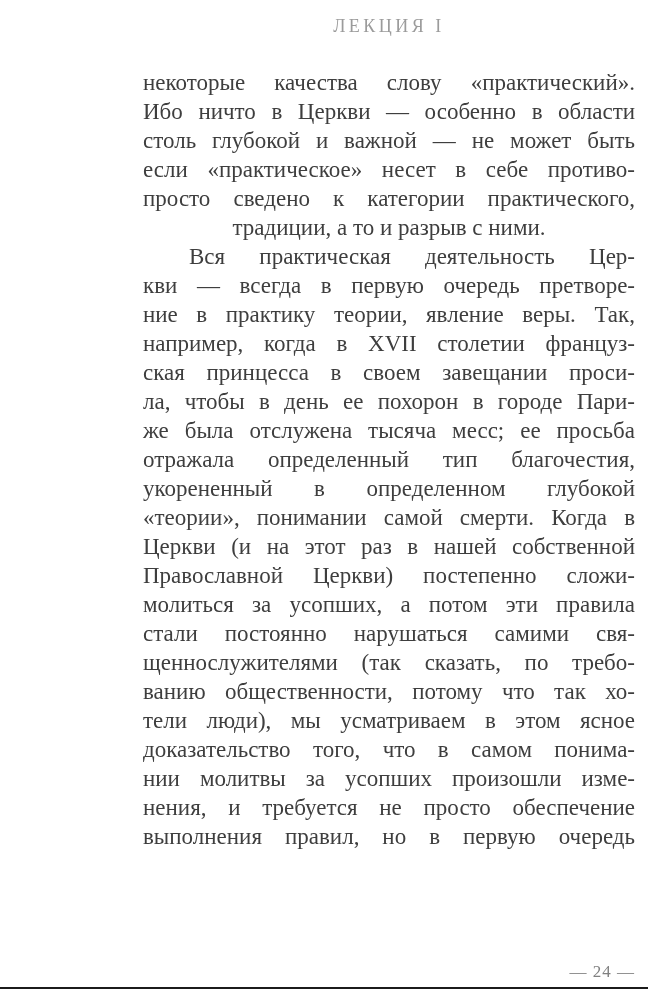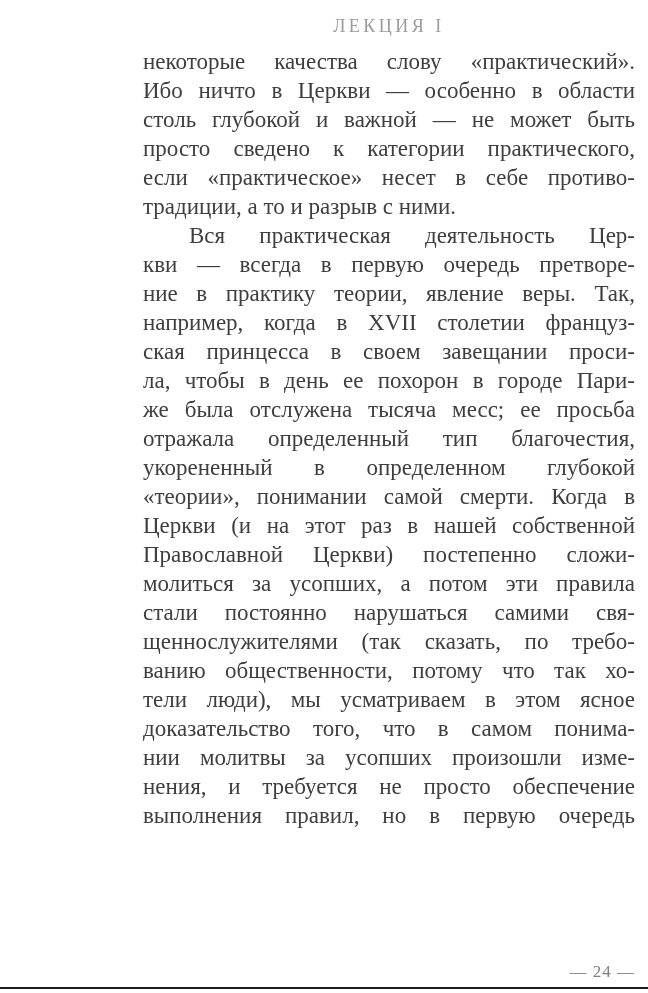--- a/index.html
+++ b/index.html
@@ -15,27 +15,27 @@
     background:var(--bg);
     font-family:"Liberation Serif","DejaVu Serif",serif;
   }
   .running-header{
     position:absolute;left:143px;width:492px;top:16px;height:18px;
     text-align:center;
     font-size:18px;letter-spacing:3.5px;
     color:var(--header-ink);
   }
   .text-block{
-    position:absolute;left:143px;top:47px;width:492px;
+    position:absolute;left:143px;top:68px;width:492px;
     color:var(--ink);
     font-size:23px;
   }
   .line{
     height:29px;line-height:29px;white-space:nowrap;
-    text-align:left;
+    text-align:center;
   }
   .line.j{
     white-space:normal;
     text-align:justify;
     text-align-last:justify;
   }
   .line.ind{padding-left:46px;}
   .page-number{
     position:absolute;left:143px;width:492px;top:962px;height:22px;
     text-align:right;
@@ -49,22 +49,22 @@
 </style>
 </head>
 <body>
 
 <div class="running-header">ЛЕКЦИЯ I</div>
 
 <div class="text-block">
     <div class="line j">некоторые качества слову «практический».</div>
     <div class="line j">Ибо ничто в Церкви — особенно в области</div>
     <div class="line j">столь глубокой и важной — не может быть</div>
+    <div class="line j">если «практическое» несет в себе противо-</div>
     <div class="line j">просто сведено к категории практического,</div>
-    <div class="line j">если «практическое» несет в себе противо-</div>
     <div class="line">традиции, а то и разрыв с ними.</div>
     <div class="line j ind">Вся практическая деятельность Цер-</div>
     <div class="line j">кви — всегда в первую очередь претворе-</div>
     <div class="line j">ние в практику теории, явление веры. Так,</div>
     <div class="line j">например, когда в XVII столетии француз-</div>
     <div class="line j">ская принцесса в своем завещании проси-</div>
     <div class="line j">ла, чтобы в день ее похорон в городе Пари-</div>
     <div class="line j">же была отслужена тысяча месс; ее просьба</div>
     <div class="line j">отражала определенный тип благочестия,</div>
     <div class="line j">укорененный в определенном глубокой</div>

